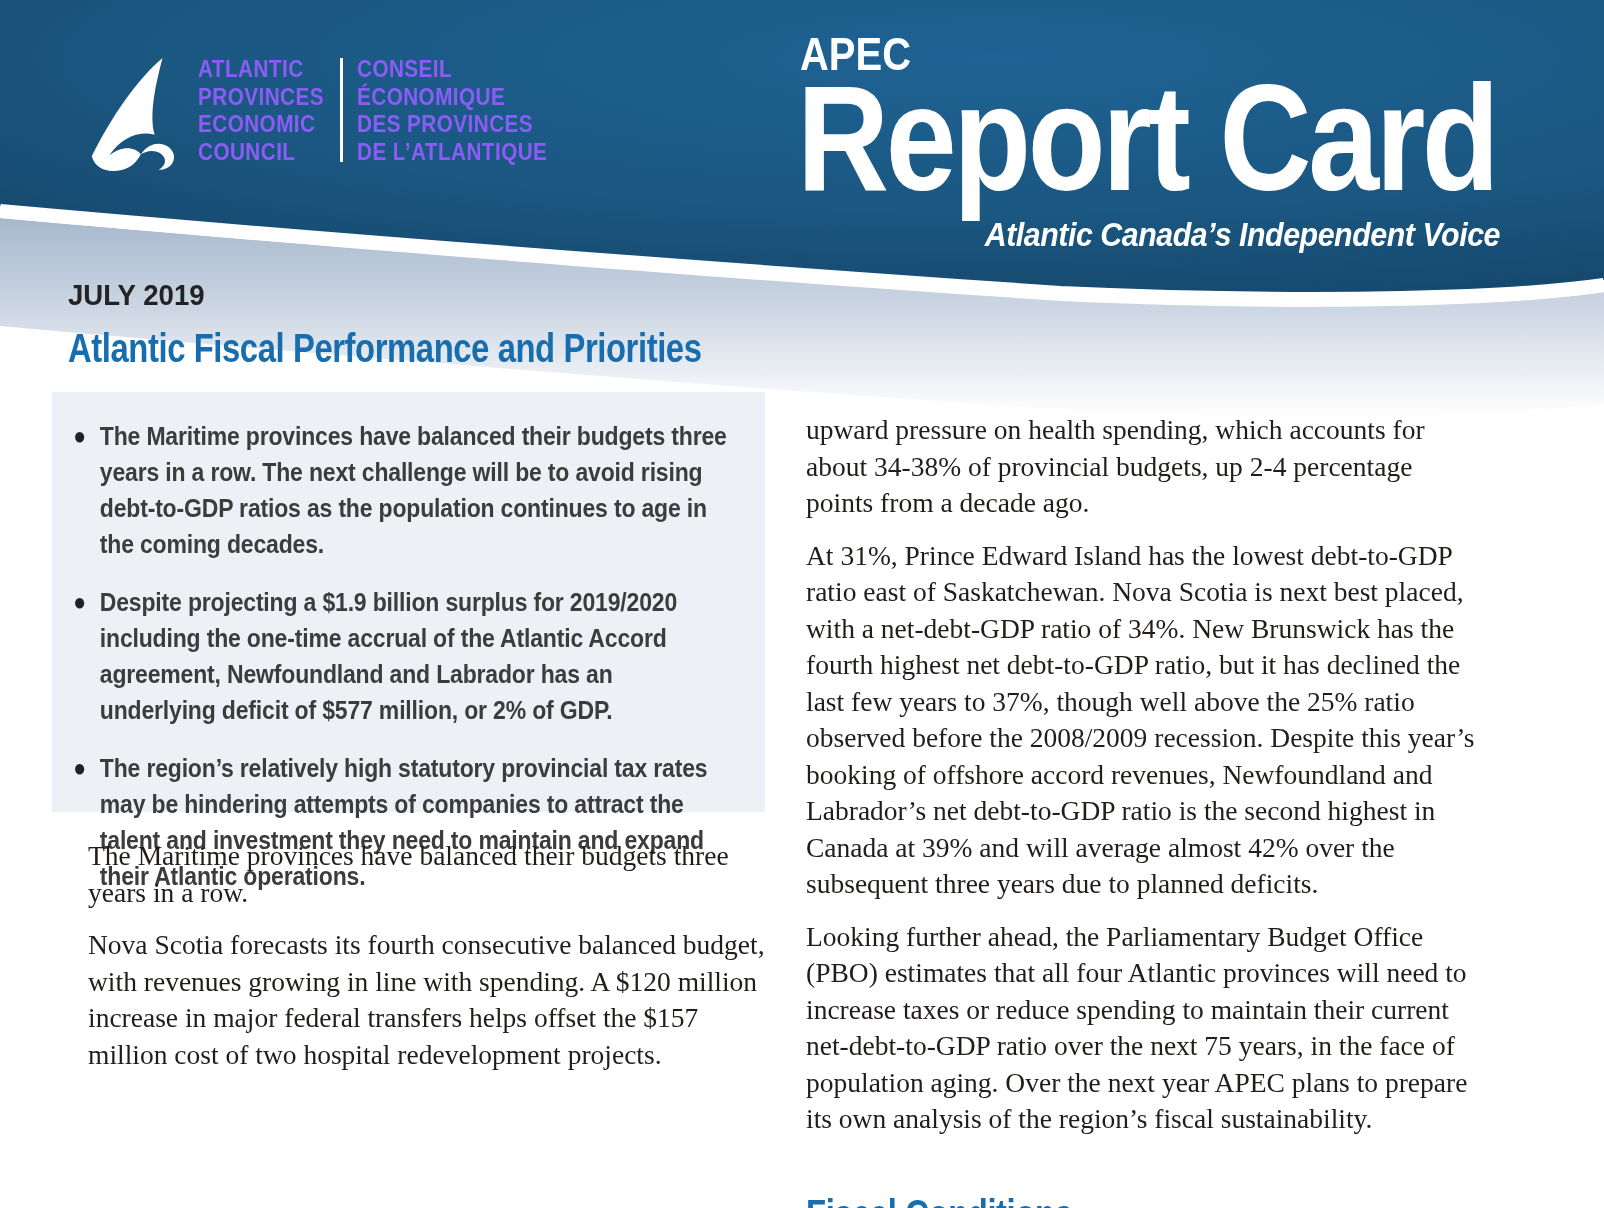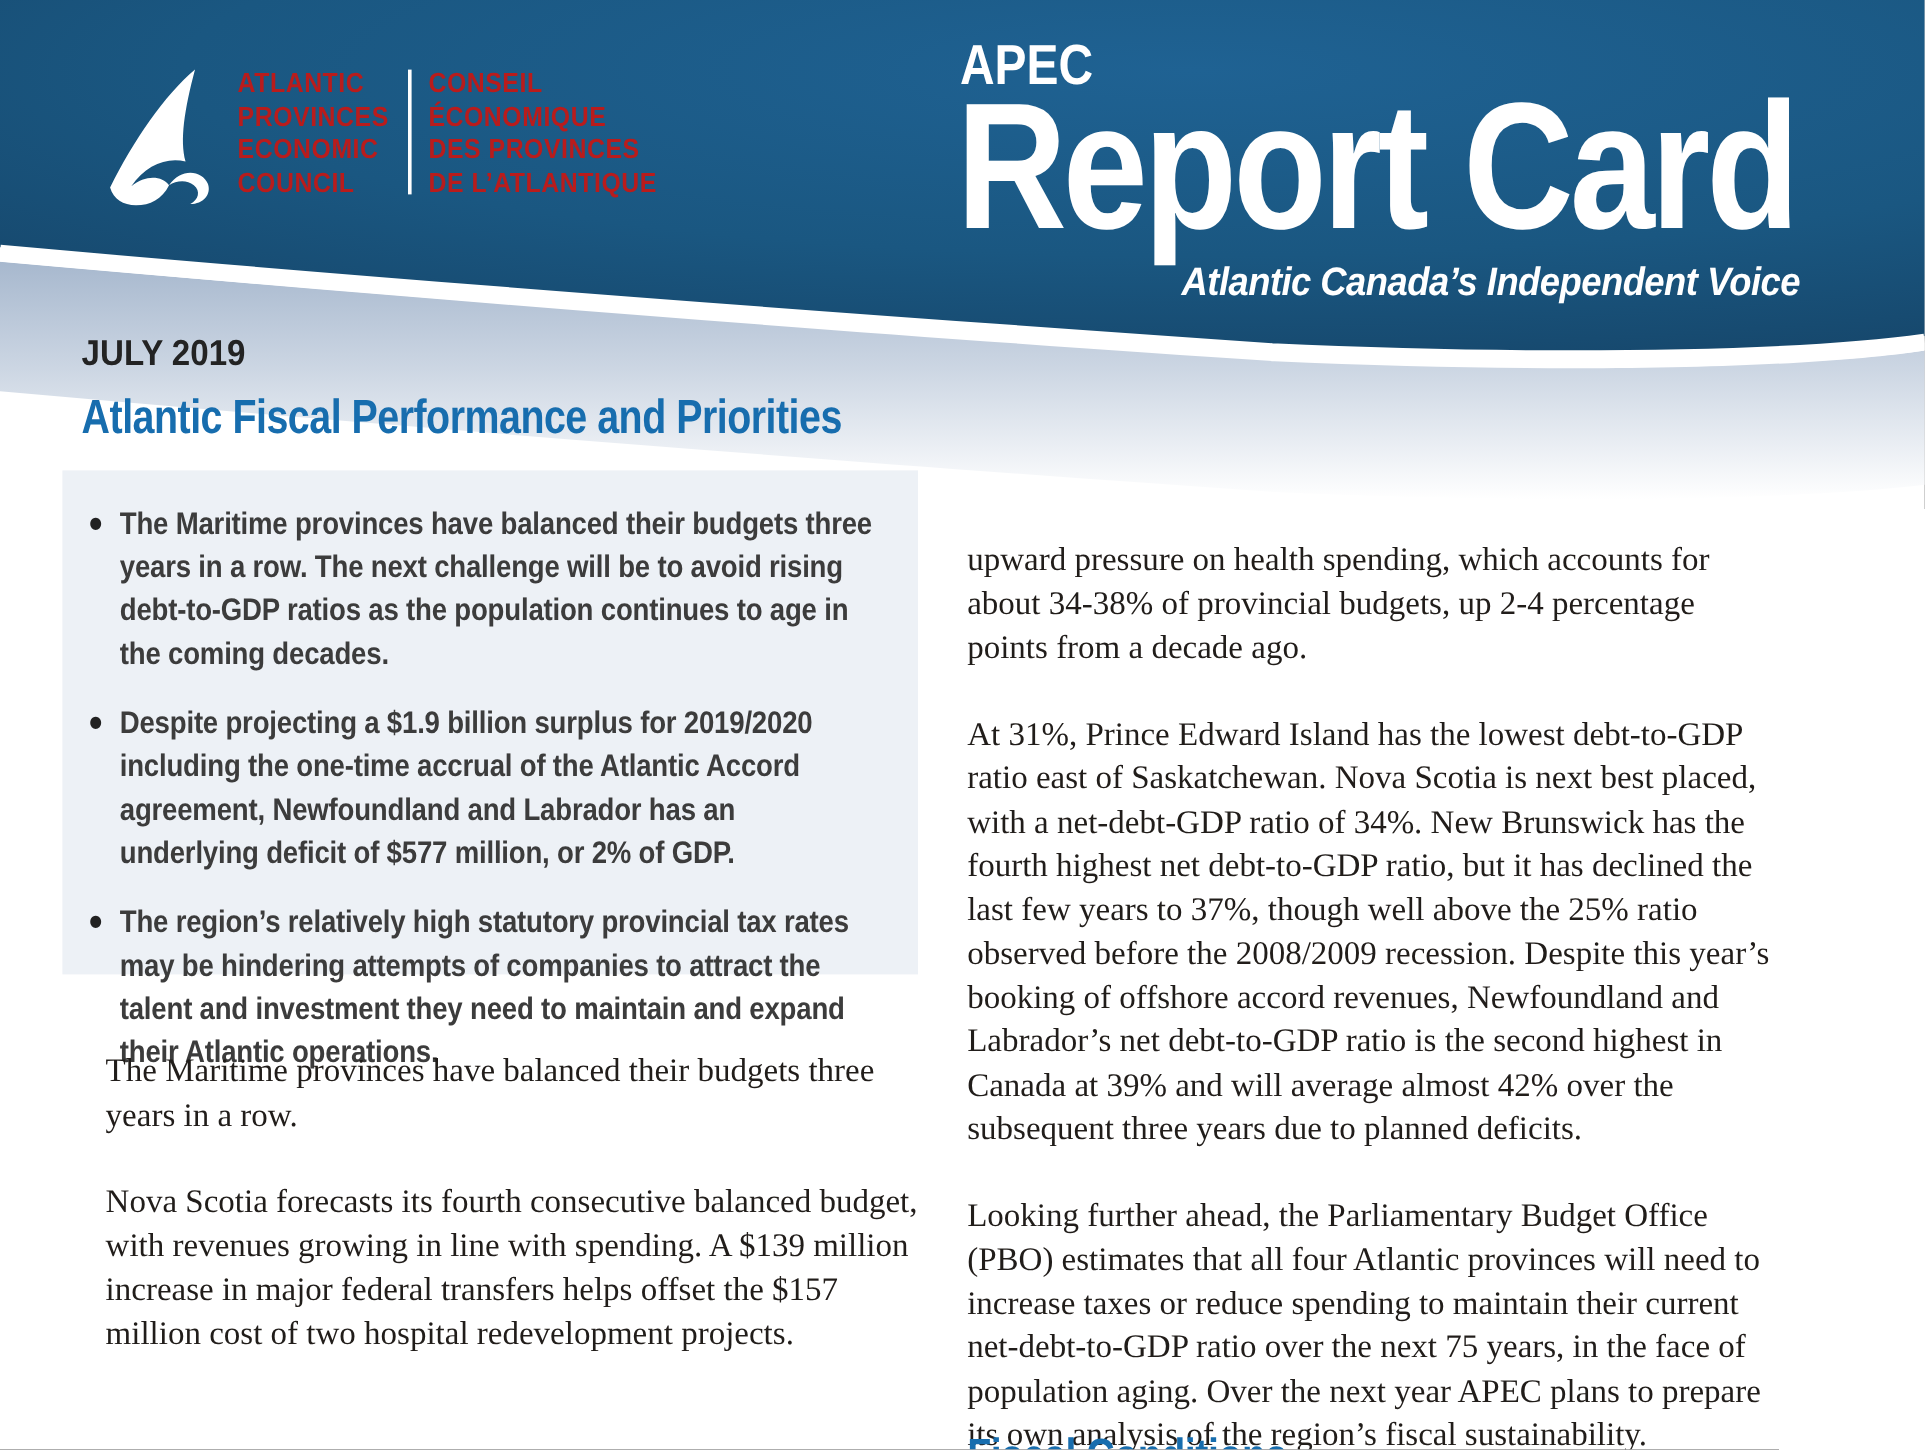--- a/index.html
+++ b/index.html
@@ -9,21 +9,21 @@
     background:#ffffff; overflow:hidden; margin:0 auto;
     font-family:"Liberation Serif", serif;
   }
   .hdr-svg { position:absolute; top:0; left:0; display:block; }
 
   
   .cond { font-family:"Liberation Sans", sans-serif; font-weight:bold;
           display:inline-block; transform-origin:left top; white-space:nowrap; }
 
   
-  .logo { position:absolute; left:88px; top:56px; display:flex; align-items:flex-start; color:#b91c1c; }
+  .logo { position:absolute; left:88px; top:56px; display:flex; align-items:flex-start; color:#8b5cf6; }
   .logo-icon { width:92px; height:116px; margin-right:18px; }
   .logo-col { font-family:"Liberation Sans", sans-serif; font-weight:bold;
               font-size:23px; line-height:27.5px; letter-spacing:.5px;
               transform:scaleX(.9); transform-origin:left top; white-space:nowrap; }
   .logo-en { width:142px; }
   .logo-div { width:3px; height:104px; background:#fff; margin:2px 14px 0 0; }
 
   
   .brand  { position:absolute; left:800px; top:26px; color:#fff;
             font-size:47px; letter-spacing:0; transform:scaleX(.85); }
@@ -47,21 +47,21 @@
   .hl-list { list-style:none; }
   .hl-item { display:flex; margin-bottom:22px;
              font-family:"Liberation Sans", sans-serif; font-weight:bold;
              font-size:26px; line-height:36px; color:#3c3c3c; letter-spacing:-.2px; }
   .hl-dot { width:30px; flex:0 0 30px; font-size:24px; line-height:36px; color:#222; }
   .hl-text { flex:1 1 auto; padding-right:26px; }
 
   
   .col { position:absolute; font-size:27.5px; line-height:36.5px; color:#211d1a;
          text-rendering:optimizeLegibility; }
-  .col p { margin-bottom:16px;margin-top:36px; }
+  .col p { margin-bottom:16px; }
   .col-left  { left:88px;  top:838px; width:678px; }
   .col-right { left:806px; top:412px; width:676px; }
 
   .next-head { position:absolute; left:806px; top:1192px; color:#176dae;
                font-size:40px; letter-spacing:-.5px; transform:scaleX(.82); }
 </style>
 </head>
 <body>
 
 <div class="page">
@@ -129,21 +129,21 @@
         <li class="hl-item">
           <span class="hl-dot">●</span>
           <span class="hl-text">The region’s relatively high statutory provincial tax rates may be hindering attempts of companies to attract the talent and investment they need to maintain and expand their Atlantic operations.</span>
         </li>
       </ul>
     </div>
   </div>
 
   <div class="col col-left">
     <p>The Maritime provinces have balanced their budgets three years in a row.</p>
-    <p>Nova Scotia forecasts its fourth consecutive balanced budget, with revenues growing in line with spending. A $139 million increase in major federal transfers helps offset the $157 million cost of two hospital redevelopment projects.</p>
+    <p>Nova Scotia forecasts its fourth consecutive balanced budget, with revenues growing in line with spending. A $120 million increase in major federal transfers helps offset the $157 million cost of two hospital redevelopment projects.</p>
   </div>
 
   <div class="col col-right">
     <p>upward pressure on health spending, which accounts for about 34-38% of provincial budgets, up 2-4 percentage points from a decade ago.</p>
     <p>At 31%, Prince Edward Island has the lowest debt-to-GDP ratio east of Saskatchewan. Nova Scotia is next best placed, with a net-debt-GDP ratio of 34%. New Brunswick has the fourth highest net debt-to-GDP ratio, but it has declined the last few years to 37%, though well above the 25% ratio observed before the 2008/2009 recession. Despite this year’s booking of offshore accord revenues, Newfoundland and Labrador’s net debt-to-GDP ratio is the second highest in Canada at 39% and will average almost 42% over the subsequent three years due to planned deficits.</p>
     <p>Looking further ahead, the Parliamentary Budget Office (PBO) estimates that all four Atlantic provinces will need to increase taxes or reduce spending to maintain their current net-debt-to-GDP ratio over the next 75 years, in the face of population aging. Over the next year APEC plans to prepare its own analysis of the region’s fiscal sustainability.</p>
   </div>
 
   <h2 class="next-head cond">Fiscal Conditions</h2>
 

